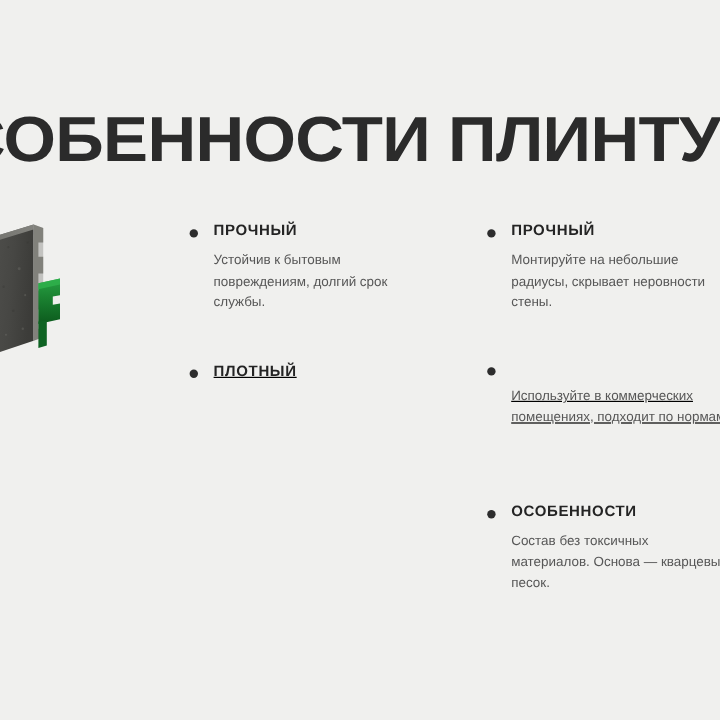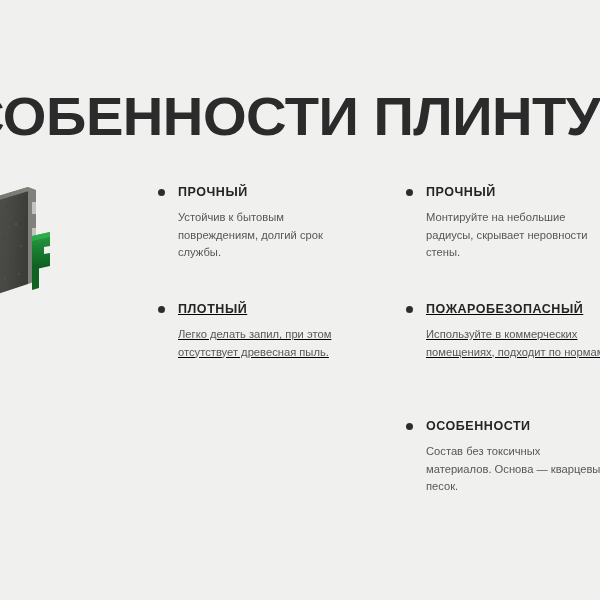--- a/index.html
+++ b/index.html
@@ -66,21 +66,21 @@
     left: 0;
     top: 185px;
     width: 600px;
   }
   .feat {
     position: absolute;
     width: 205px;
   }
   .feat-head {
     display: flex;
-    align-items: flex-start;
+    align-items: center;
   }
   .bullet {
     width: 7px;
     height: 7px;
     border-radius: 50%;
     background: #2d2d2d;
     flex: 0 0 auto;
     margin-top: 4px;
   }
   .feat-title {
@@ -178,27 +178,25 @@
         <span class="feat-title">ПРОЧНЫЙ</span>
       </div>
       <div class="feat-body">Монтируйте на небольшие радиусы, скрывает неровности стены.</div>
     </div>
 
     <div class="feat c0 r1">
       <div class="feat-head">
         <span class="bullet"></span>
         <span class="feat-title">ПЛОТНЫЙ</span>
       </div>
-      <div class="feat-body">Легко делать запил, при этом отсутствует древесная пыль.</div>
     </div>
 
     <div class="feat c1 r1">
       <div class="feat-head">
         <span class="bullet"></span>
-        <span class="feat-title">ПОЖАРОБЕЗОПАСНЫЙ</span>
       </div>
       <div class="feat-body">Используйте в коммерческих помещениях, подходит по нормам.</div>
     </div>
 
     <div class="feat c0 r2">
     </div>
 
     <div class="feat c1 r2">
       <div class="feat-head">
         <span class="bullet"></span>

